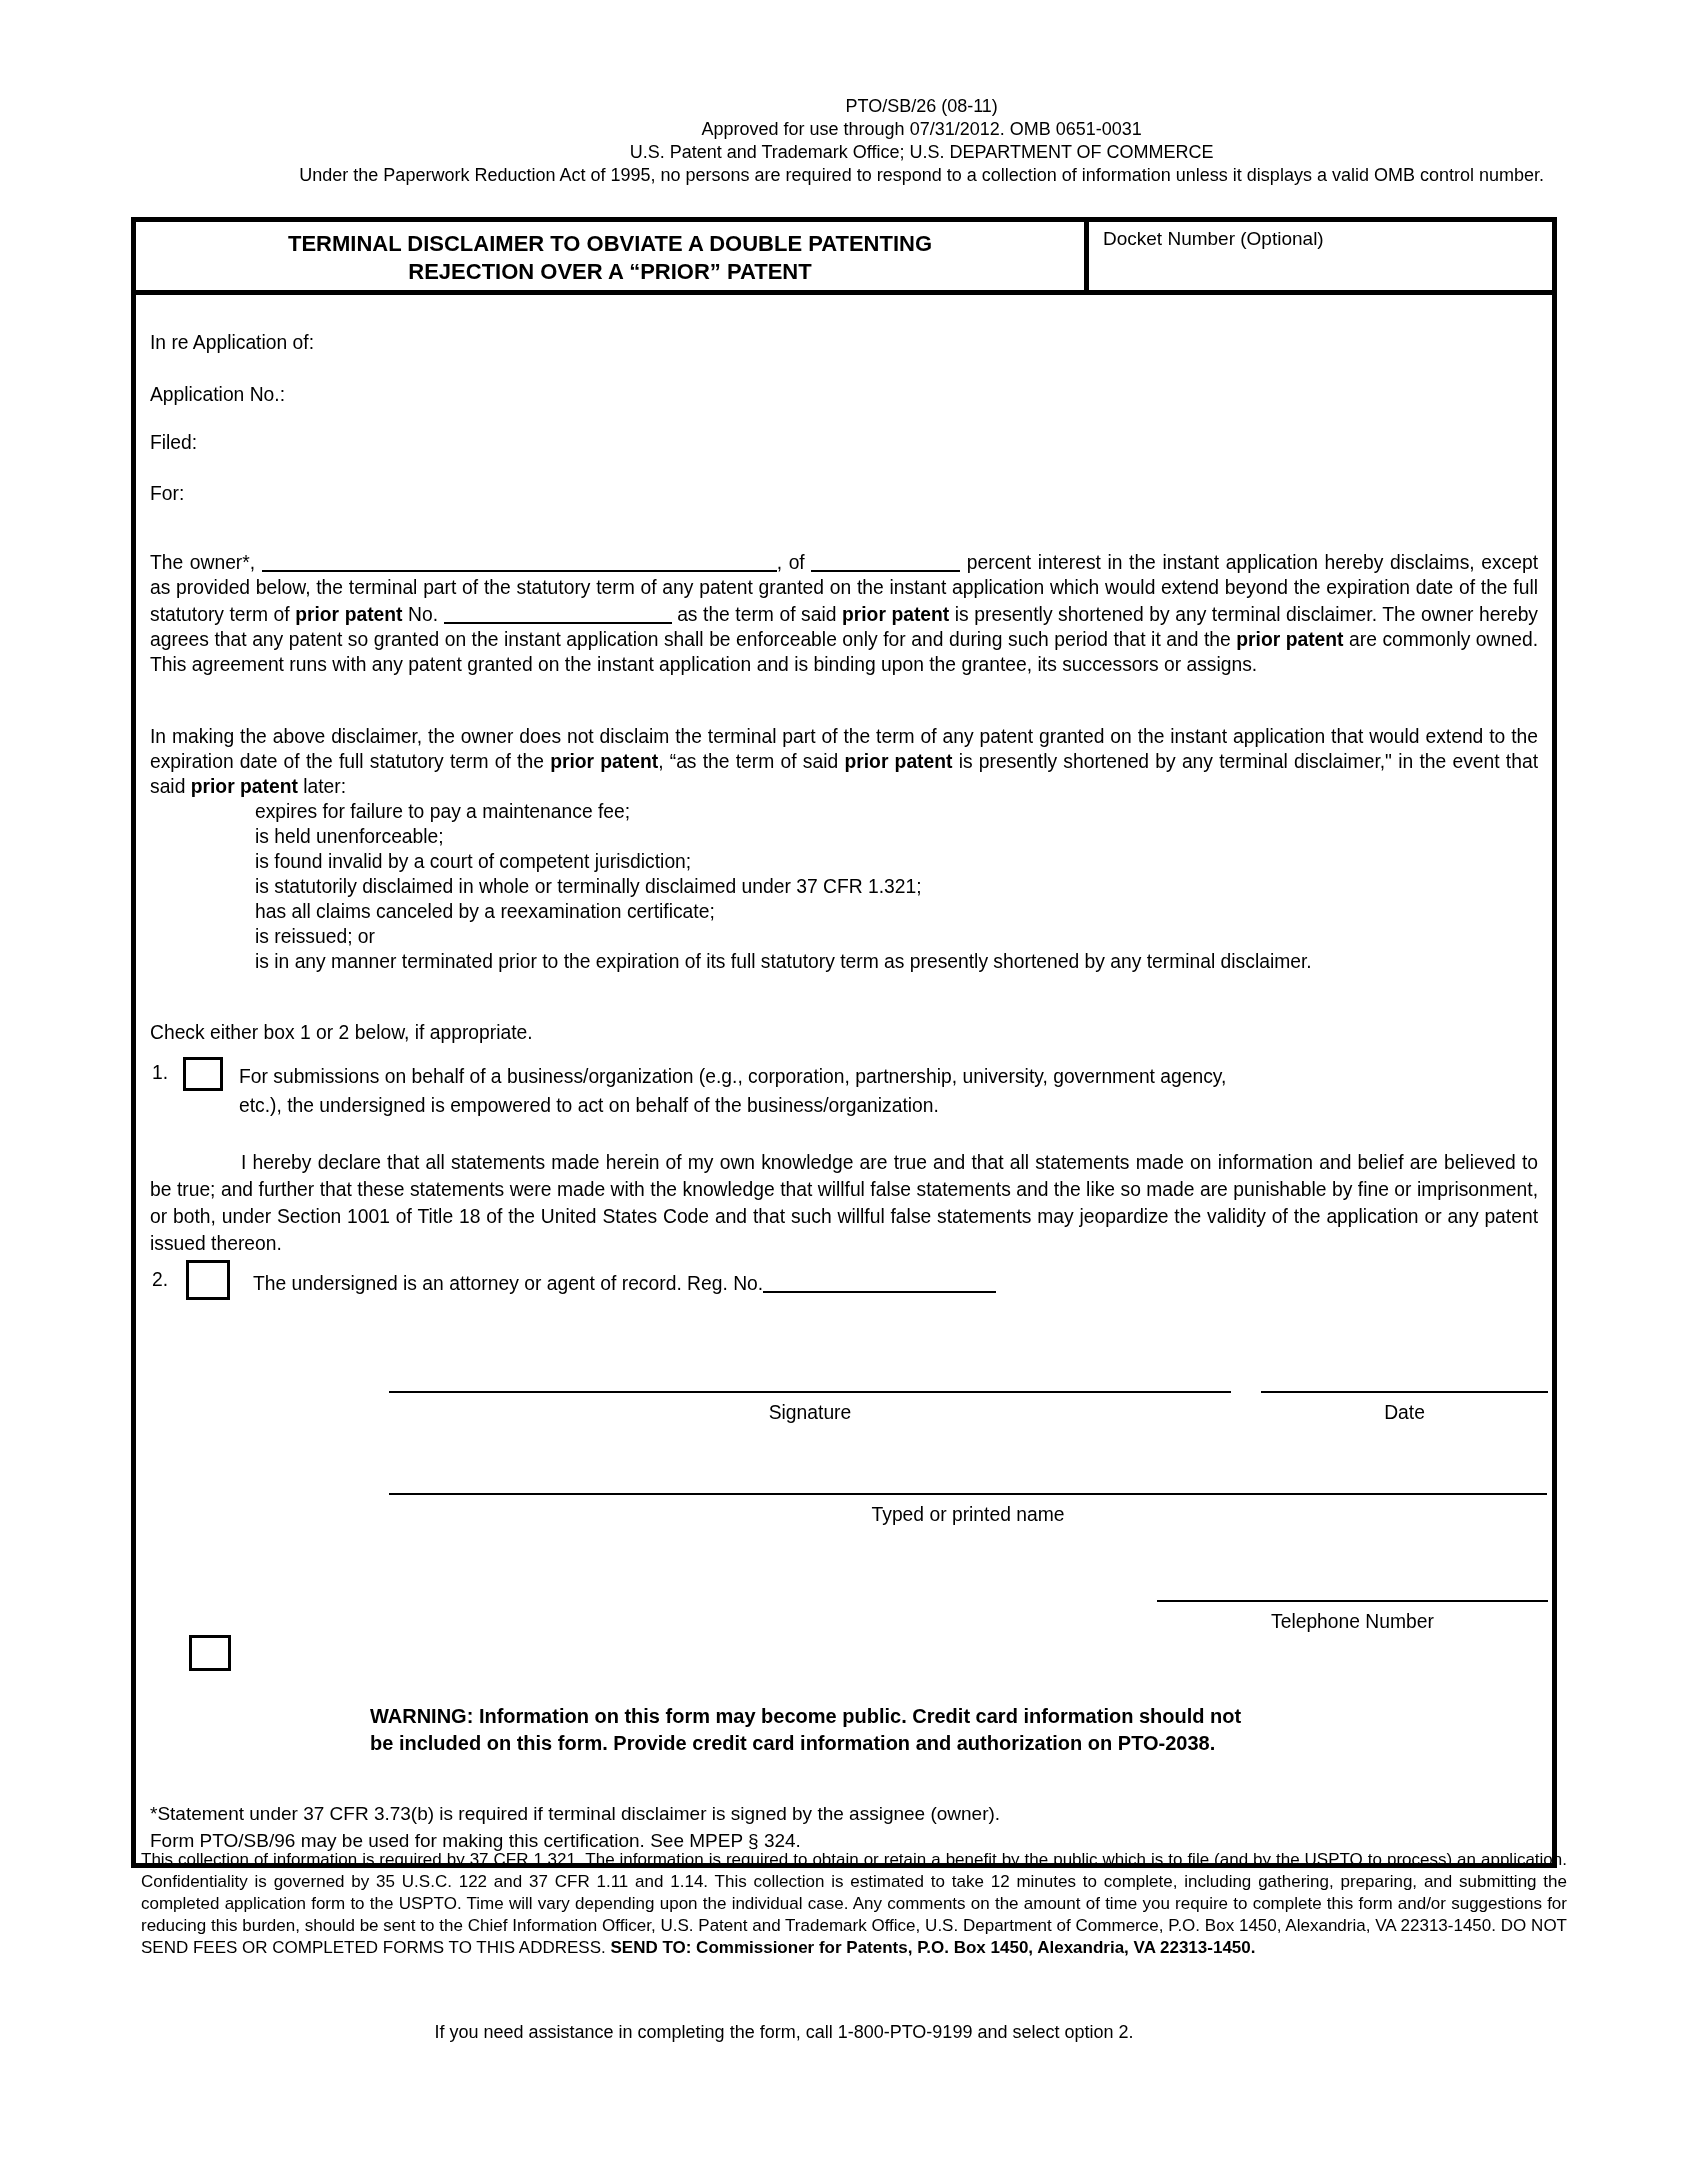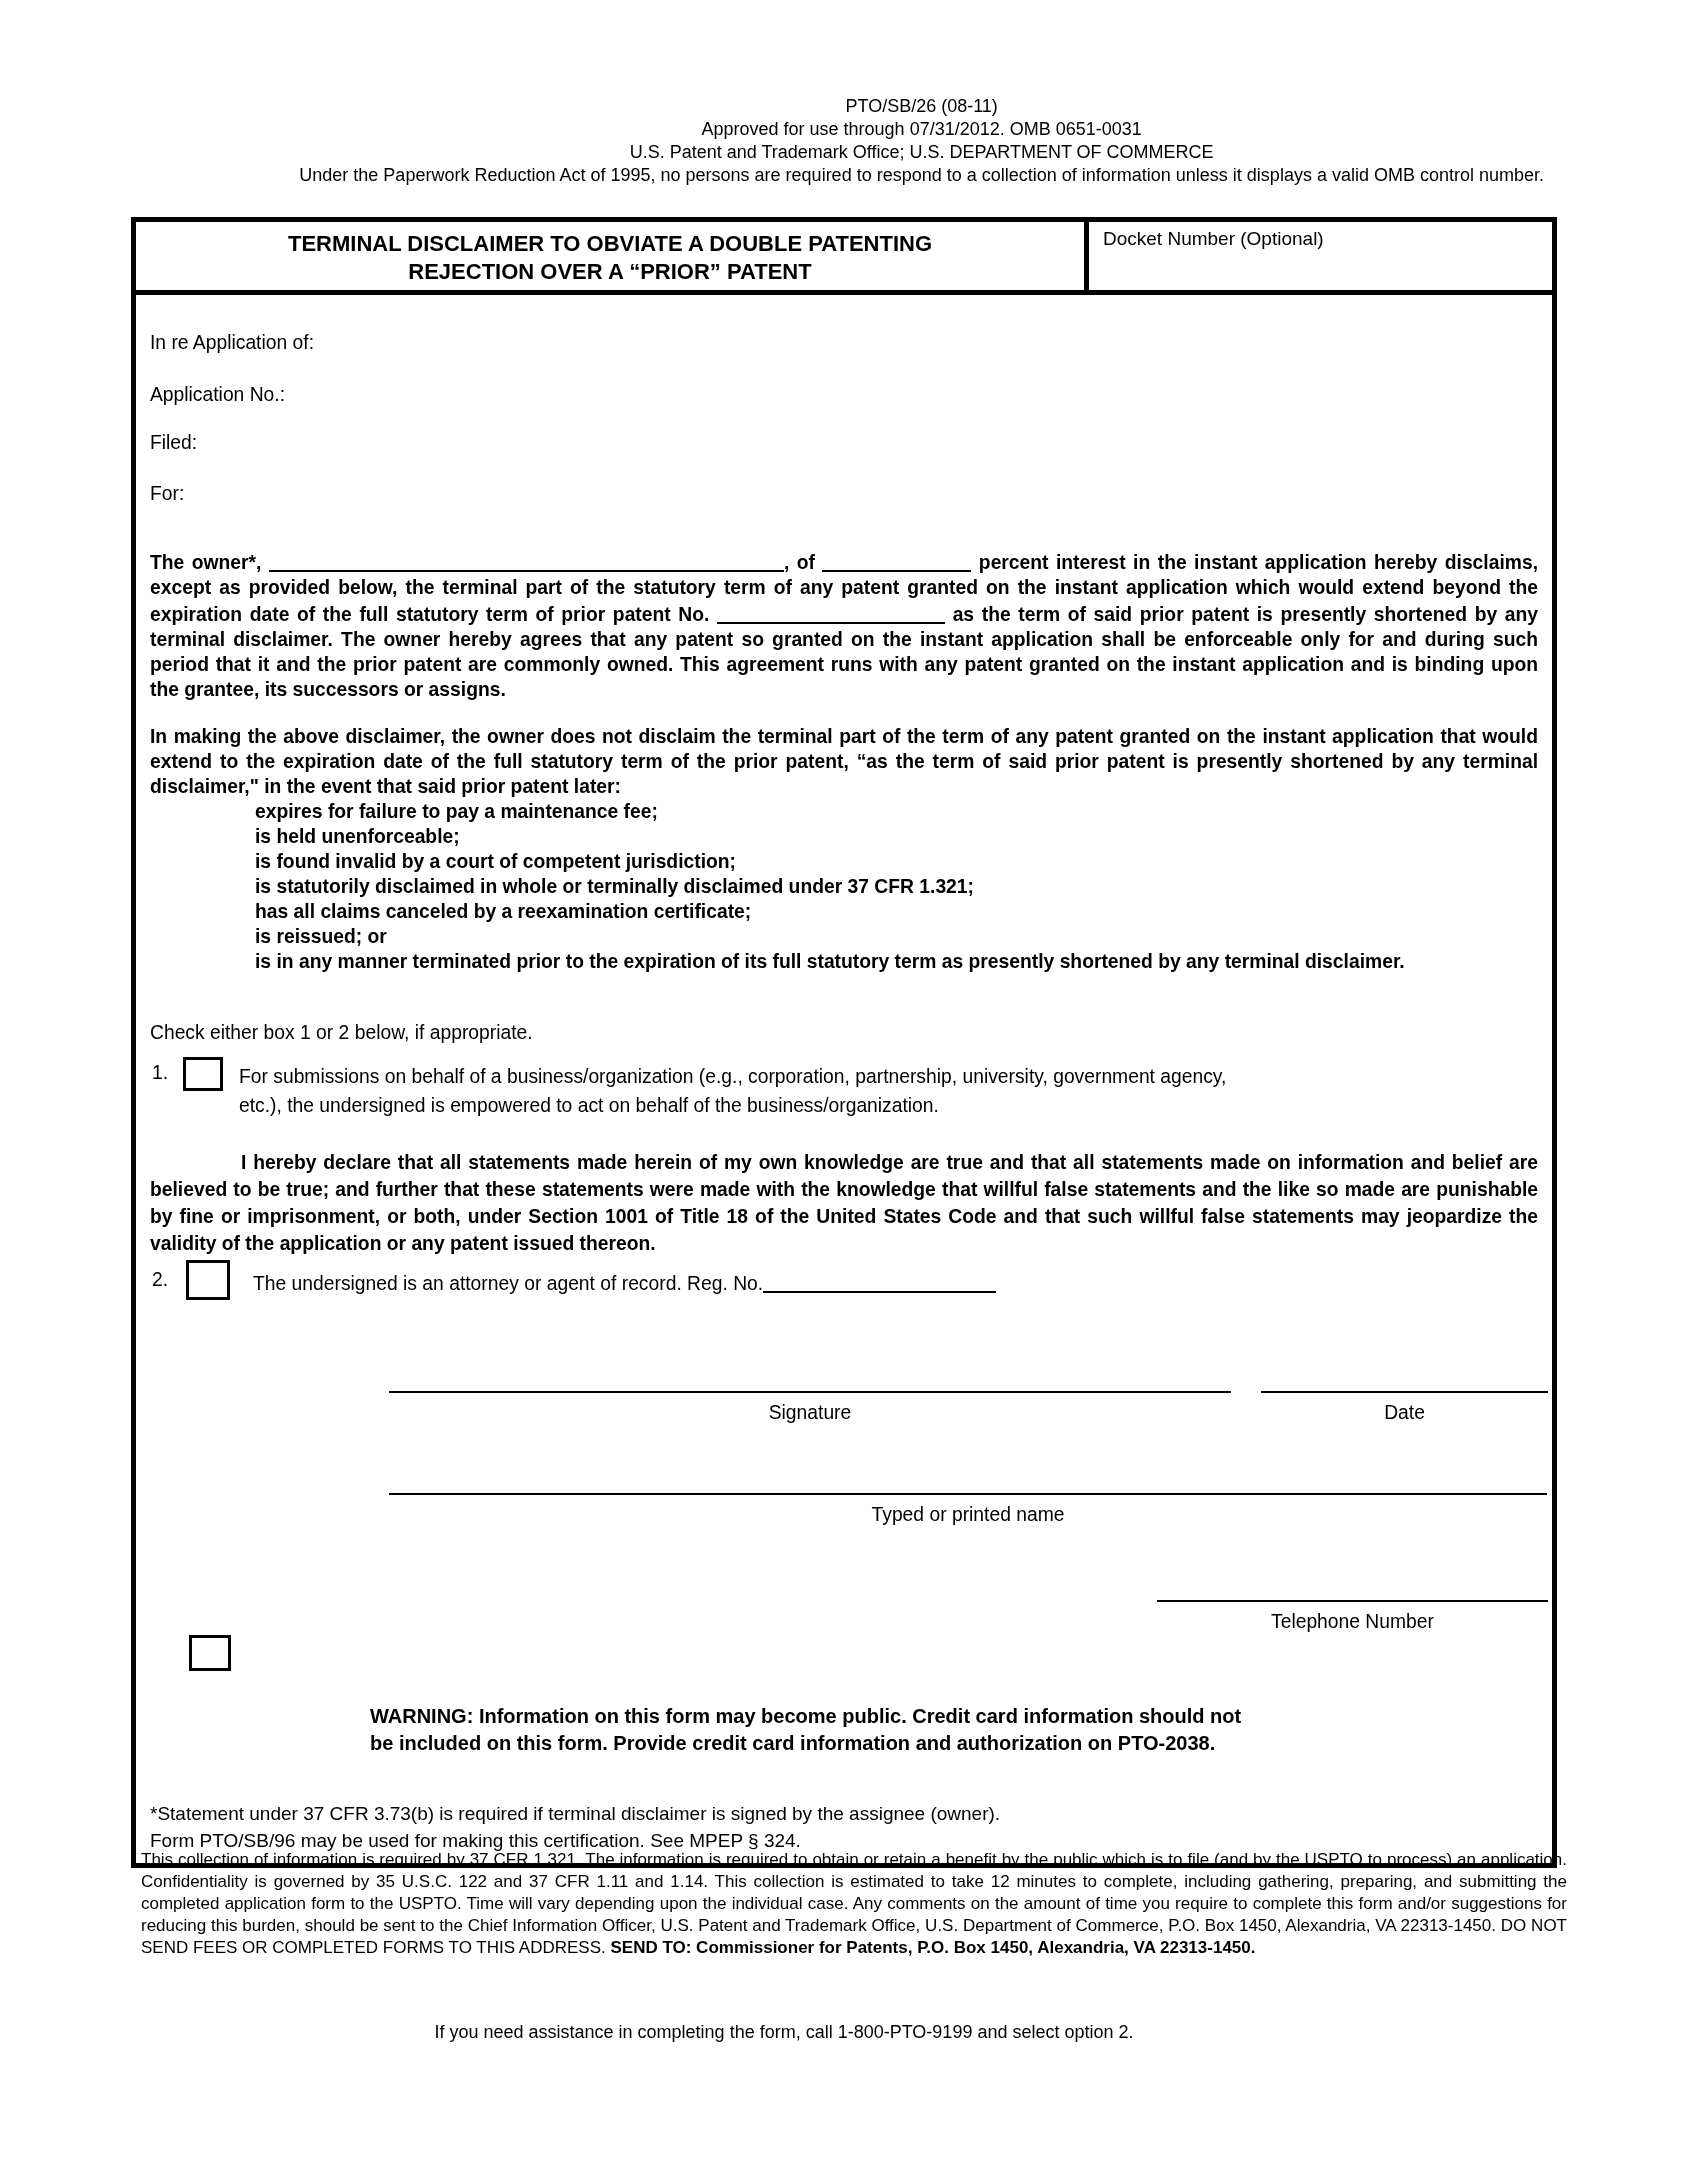--- a/index.html
+++ b/index.html
@@ -12,21 +12,21 @@
   .hdr div{white-space:nowrap;}
   
   .formbox{position:absolute;left:131px;top:185px;width:1426px;height:1651px;
     border:5px solid #000;box-sizing:border-box;margin-top:32px;}
   .titlerow{display:flex;border-bottom:5px solid #000;height:73px;box-sizing:border-box;}
   .titlecell{flex:1;text-align:center;font-weight:bold;font-size:22px;line-height:28px;padding-top:8px;}
   .docketcell{width:468px;border-left:5px solid #000;box-sizing:border-box;
     font-size:19px;padding:6px 8px 0 14px;}
   
   .tx{position:absolute;left:14px;right:14px;font-size:19.3px;line-height:25px;}
-  .just{text-align:justify;font-weight:bold;}
+  .just{text-align:justify;}
   .blank{display:inline-block;border-bottom:2px solid #000;height:19px;transform:translateY(3px);}
   .b1{width:515px}.b2{width:149px}.b3{width:228px}.b4{width:233px}
   .indentlist div{margin-left:105px;}
   .cb{position:absolute;border:3px solid #000;background:#fff;box-sizing:border-box;}
   .num{position:absolute;font-size:19.3px;}
   .hline{position:absolute;height:2px;background:#000;}
   .linelabel{position:absolute;font-size:19.3px;text-align:center;}
   .warn{position:absolute;font-weight:bold;font-size:20px;line-height:27px;}
   .stmt{position:absolute;left:14px;font-size:19px;line-height:27px;}
   

